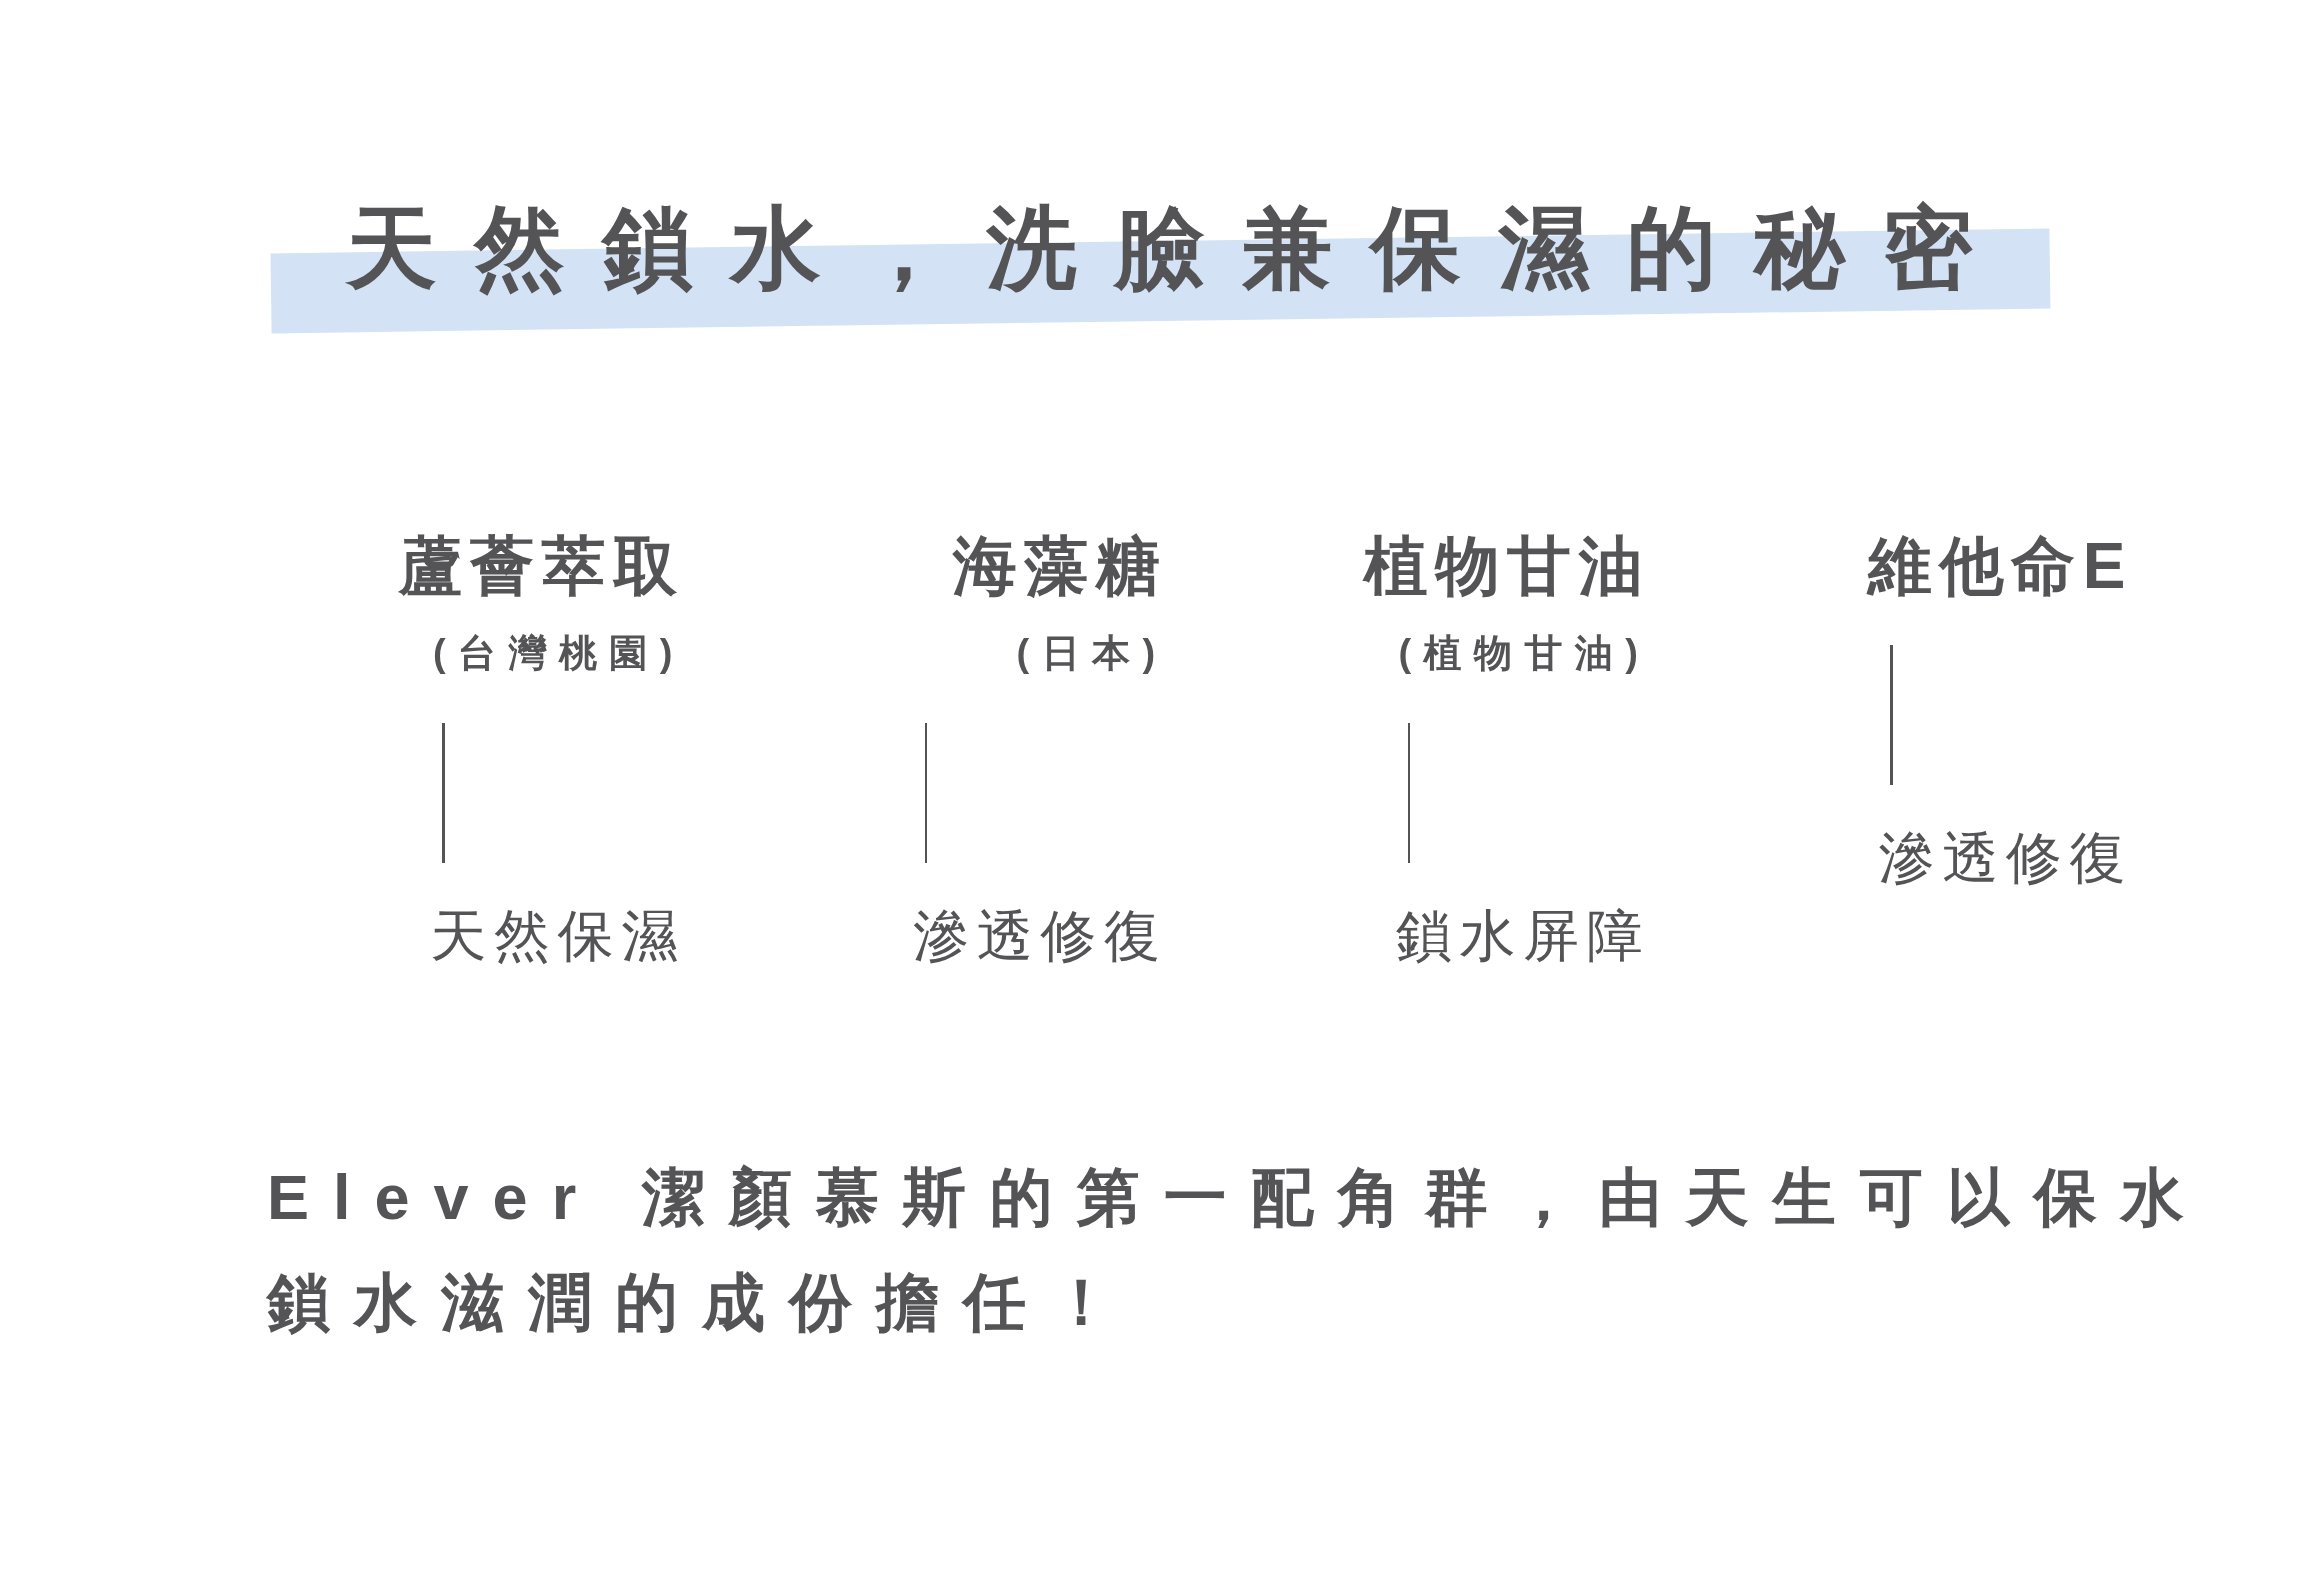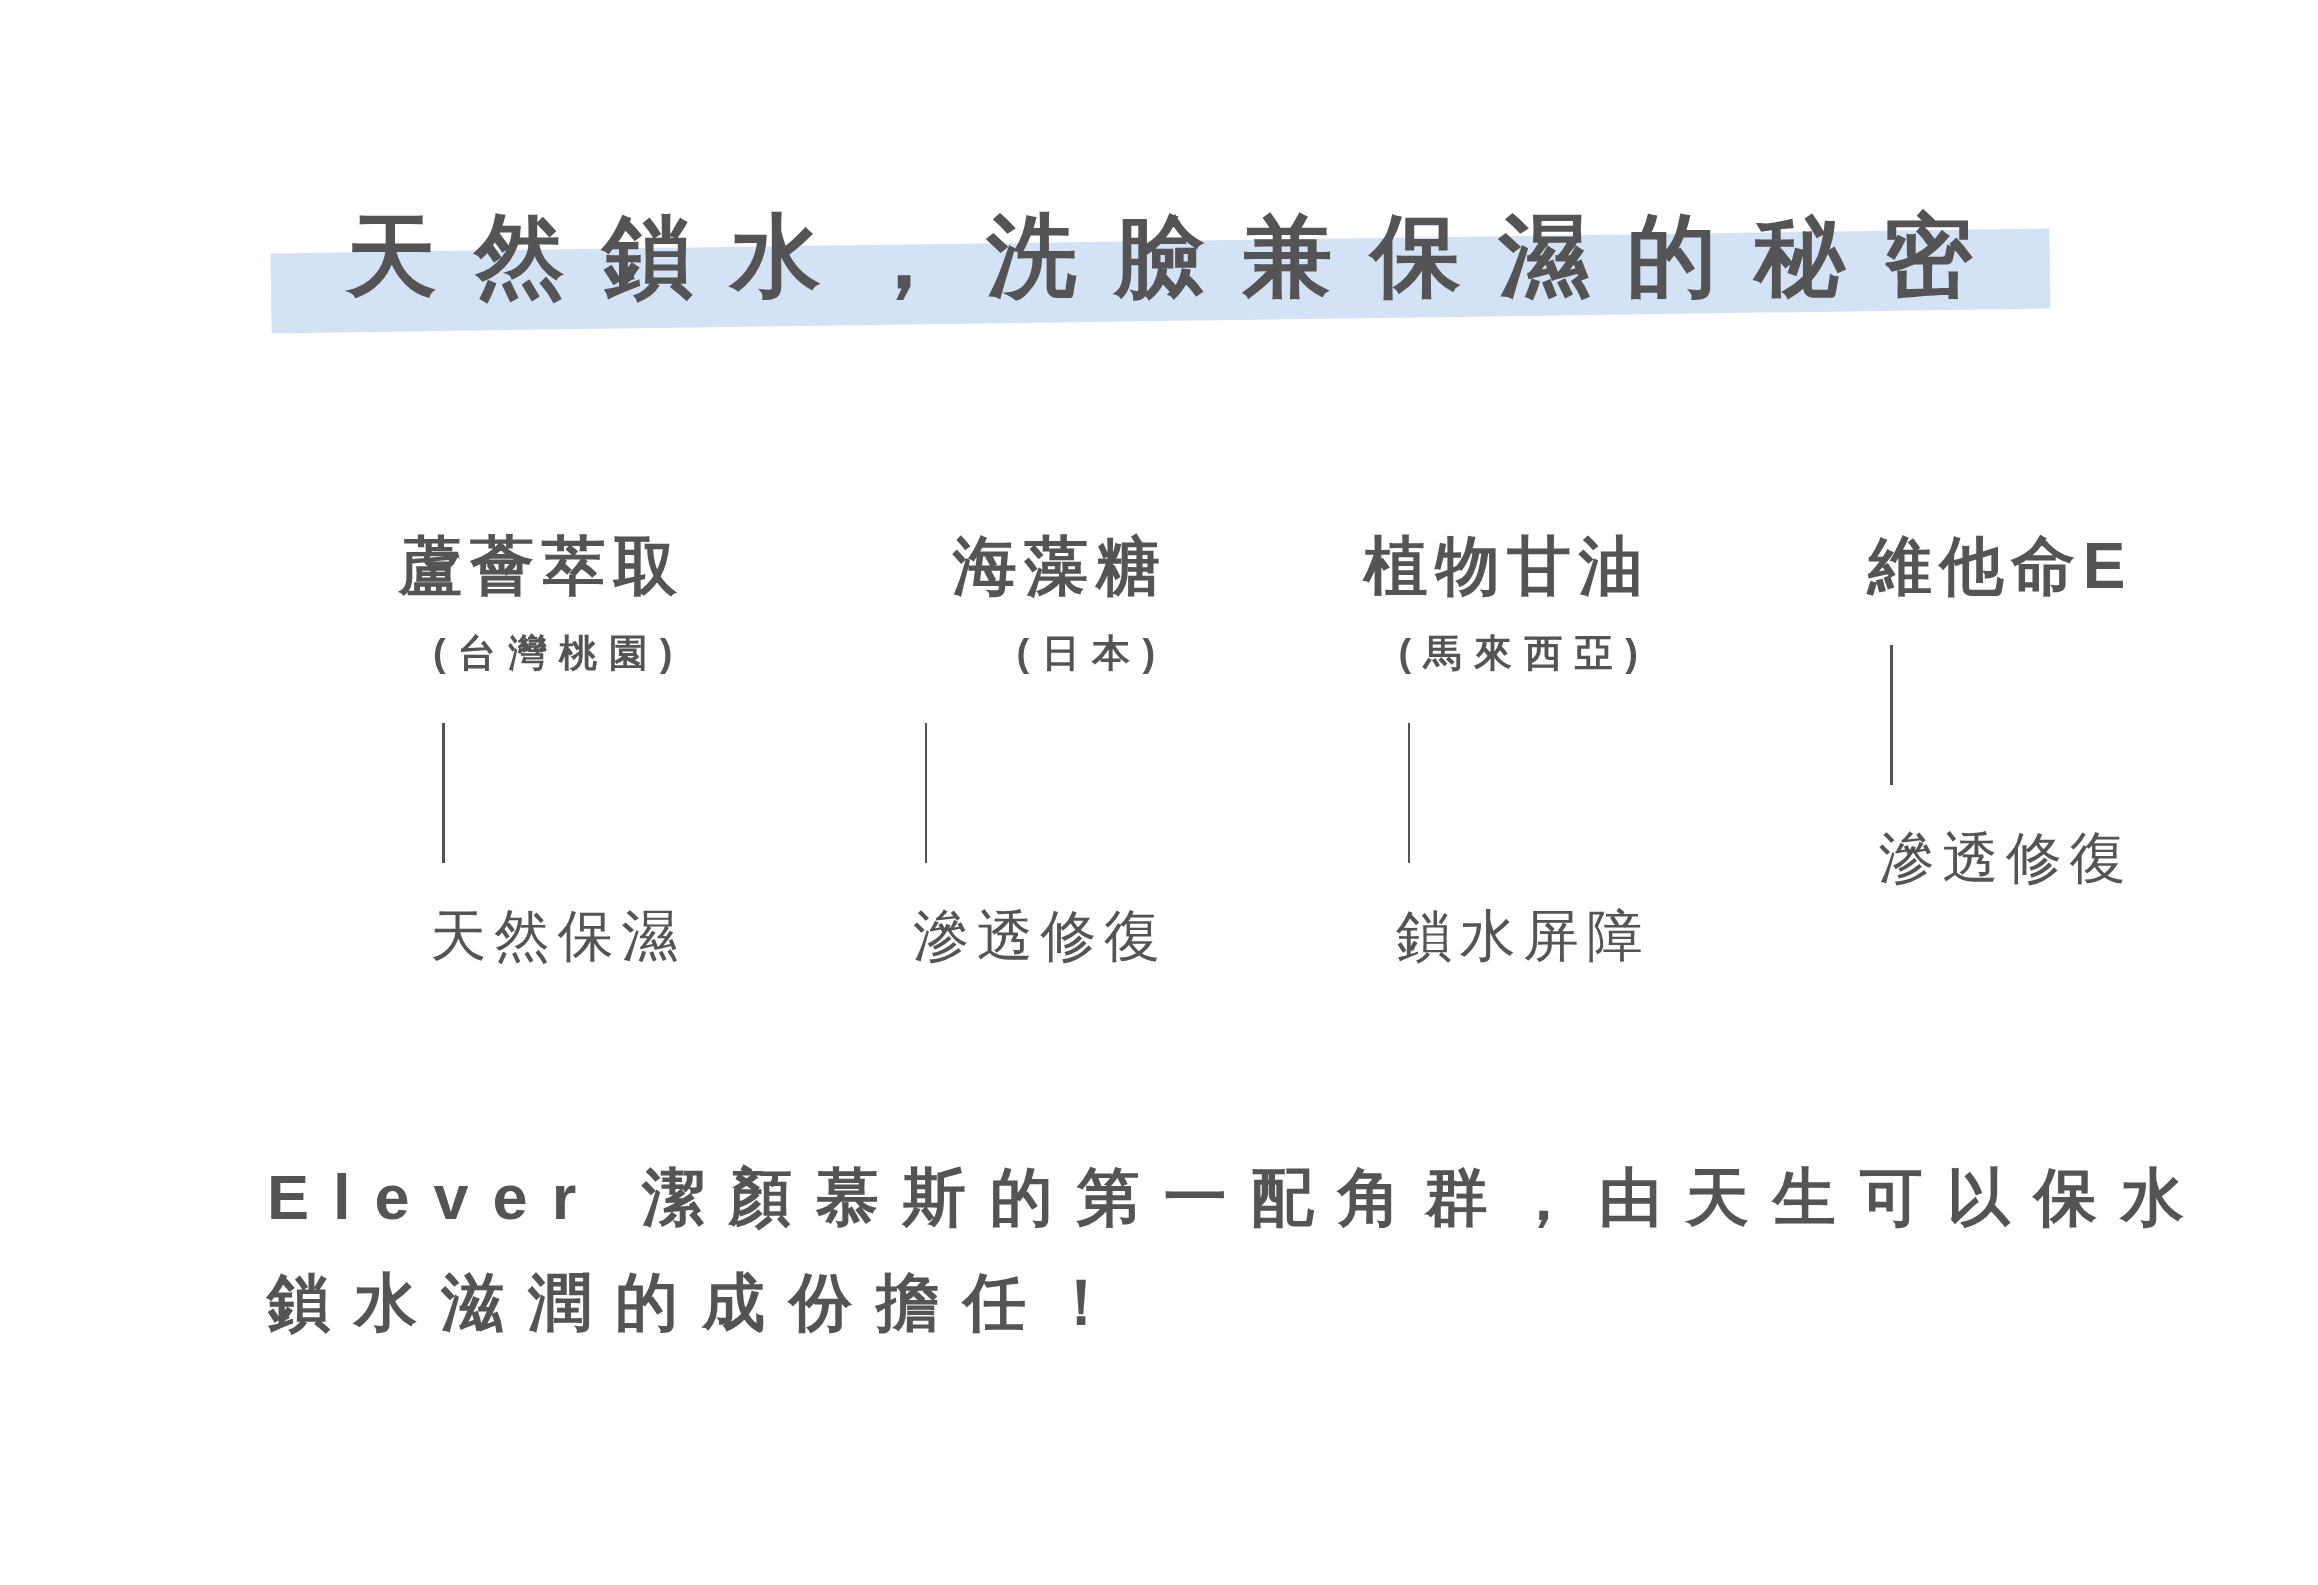--- a/index.html
+++ b/index.html
@@ -23,21 +23,21 @@
     left: 271px;
     top: 241px;
     width: 1779px;
     height: 80px;
     background: var(--highlight, #d3e2f4);
     transform: rotate(-0.8deg);
   }
   .hero-title {
     position: absolute;
     left: 0;
-    top: 209px;
+    top: 201px;
     width: 2319px;
     text-align: center;
     font-size: 90px;
     line-height: 95px;
     font-weight: 700;
     letter-spacing: 38px;
     padding-left: 38px;
     box-sizing: border-box;
     white-space: nowrap;
   }
@@ -119,21 +119,21 @@
 
     <div class="col">
       <div class="ing-name">海藻糖</div>
       <div class="ing-origin">(日本)</div>
       <div class="connector"></div>
       <div class="ing-benefit">滲透修復</div>
     </div>
 
     <div class="col">
       <div class="ing-name">植物甘油</div>
-      <div class="ing-origin">(馬來西亞)</div>
+      <div class="ing-origin">(植物甘油)</div>
       <div class="connector"></div>
       <div class="ing-benefit">鎖水屏障</div>
     </div>
 
     <div class="col">
       <div class="ing-name">維他命E</div>
       <div class="connector"></div>
       <div class="ing-benefit">滲透修復</div>
     </div>
 

